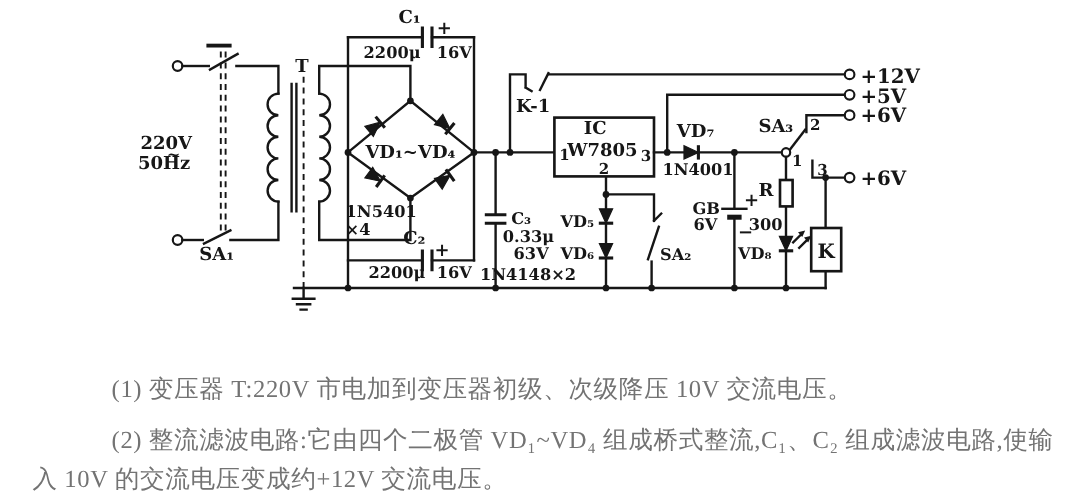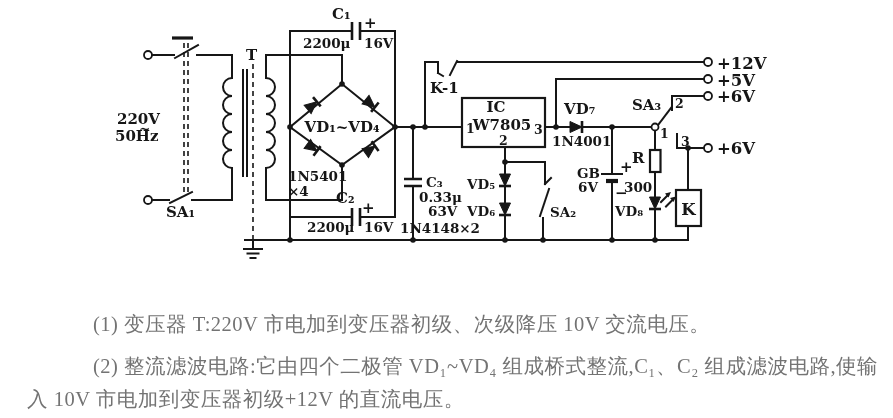--- a/index.html
+++ b/index.html
@@ -219,15 +219,15 @@
   <text x="681" y="146" class="t13">3</text>
 
   <text x="717" y="69" class="t17">+12V</text>
   <text x="717" y="86" class="t17">+5V</text>
   <text x="717" y="102" class="t17">+6V</text>
   <text x="717" y="154" class="t17">+6V</text>
 </svg>
 
 <div class="note" style="left:93px;top:310px;">(1) 变压器 T:220V 市电加到变压器初级、次级降压 10V 交流电压。</div>
 <div class="note" style="left:93px;top:352px;">(2) 整流滤波电路:它由四个二极管 VD₁~VD₄ 组成桥式整流,C₁、C₂ 组成滤波电路,使输</div>
-<div class="note" style="left:27px;top:385px;">入 10V 市电加到变压器初级+12V 的直流电压。</div>
+<div class="note" style="left:27px;top:385px;">入 10V 的交流电压变成约+12V 交流电压。</div>
 
 </div>
 
 </body></html>

